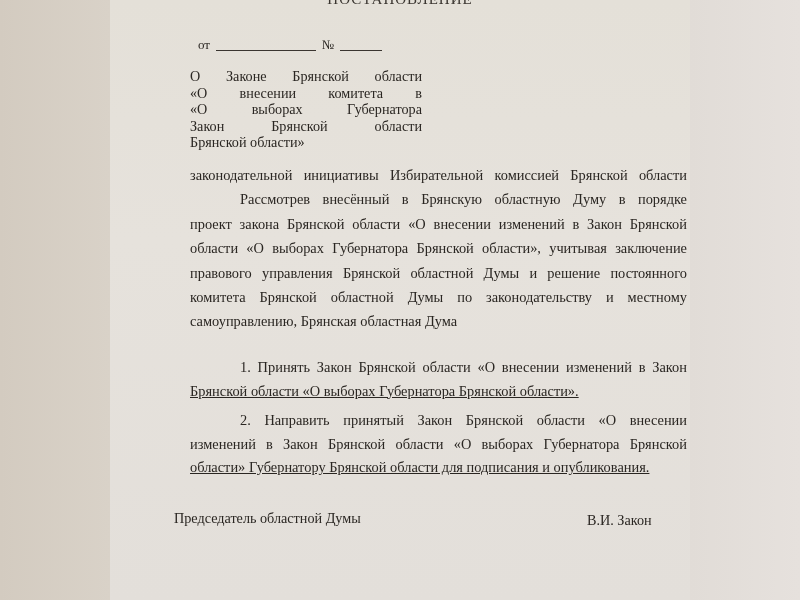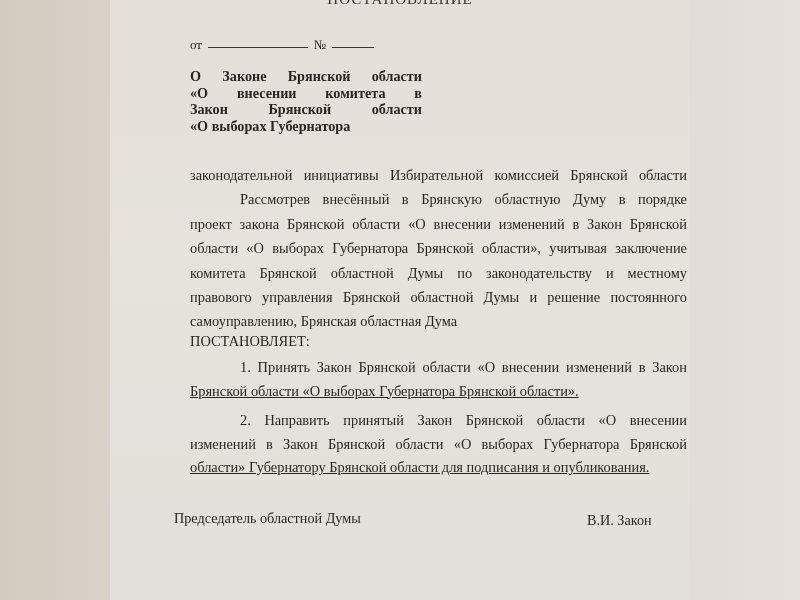--- a/index.html
+++ b/index.html
@@ -49,37 +49,37 @@
       top: -9px;
       left: 0; right: 0;
       text-align: center;
       font-size: 15px;
       letter-spacing: 1px;
       color: #3a3530;
     }
     .date-line {
       position: absolute;
       top: 37px;
-      left: 80px;
+      left: 88px;
       font-size: 13px;
       display: flex;
-      align-items: flex-start;
+      align-items: center;
       gap: 6px;
     }
     .blank {
       display: inline-block;
       border-bottom: 1px solid #3a3530;
       height: 10px;
     }
     .subject {
       position: absolute;
       top: 68px;
       left: 80px;
       width: 232px;
-      font-weight: bold;
+      font-weight: normal;
       font-size: 14.2px;
       line-height: 16.5px;
       text-align: justify;
       text-align-last: left;
     }
     .subject div { text-align: justify; text-align-last: justify; }
     .subject div:last-child { text-align-last: left; }
     .body-text {
       position: absolute;
       top: 163px;
@@ -138,35 +138,35 @@
     <div class="date-line">
       <span>от</span>
       <span class="blank" style="width:100px;"></span>
       <span>№</span>
       <span class="blank" style="width:42px;"></span>
     </div>
 
     <div class="subject">
       <div>О Законе Брянской области</div>
       <div>«О внесении комитета в</div>
+      <div>«О выборах Губернатора</div>
       <div>Закон Брянской области</div>
-      <div>«О выборах Губернатора</div>
+      <div>Брянской области»</div>
     </div>
 
     <div class="body-text">
       <div class="line">законодательной инициативы Избирательной комиссией Брянской области</div>
       <div class="line indent">Рассмотрев внесённый в Брянскую областную Думу в порядке</div>
       <div class="line">проект закона Брянской области «О внесении изменений в Закон Брянской</div>
       <div class="line">области «О выборах Губернатора Брянской области», учитывая заключение</div>
+      <div class="line">правового управления Брянской областной Думы и решение постоянного</div>
       <div class="line">комитета Брянской областной Думы по законодательству и местному</div>
-      <div class="line">правового управления Брянской областной Думы и решение постоянного</div>
       <div class="line last">самоуправлению, Брянская областная Дума</div>
     </div>
 
-    <div class="decree">ПОСТАНОВЛЯЕТ:</div>
 
     <div class="items">
       <div class="line indent">1. Принять Закон Брянской области «О внесении изменений в Закон</div>
       <div class="line last">Брянской области «О выборах Губернатора Брянской области».</div>
       <div class="gap"></div>
       <div class="line indent">2. Направить принятый Закон Брянской области «О внесении</div>
       <div class="line">изменений в Закон Брянской области «О выборах Губернатора Брянской</div>
       <div class="line last">области» Губернатору Брянской области для подписания и опубликования.</div>
     </div>
 

